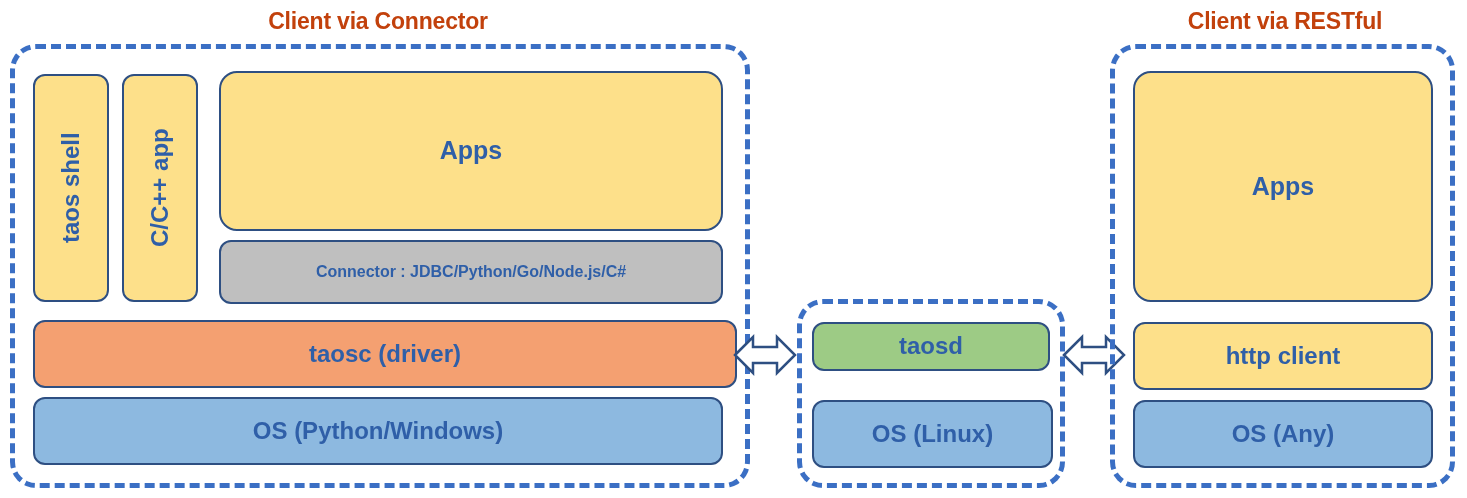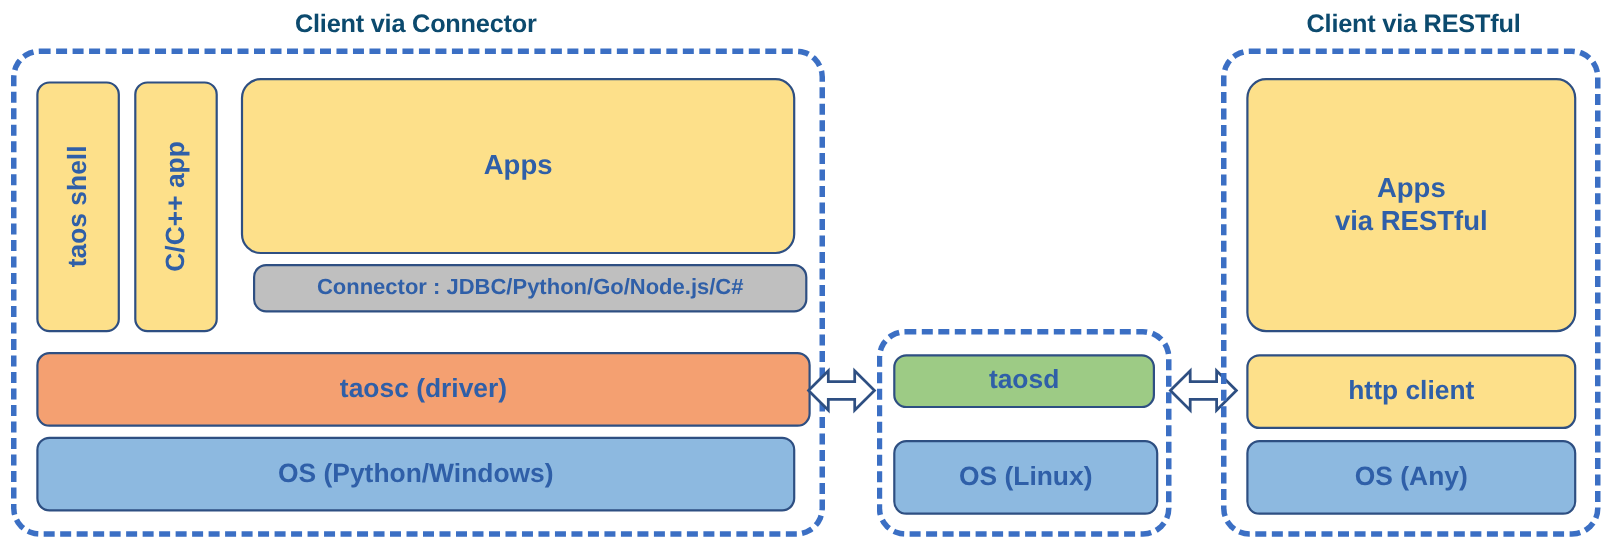--- a/index.html
+++ b/index.html
@@ -16,21 +16,21 @@
     height: 498px;
     background: #ffffff;
     overflow: hidden;
   }
 
   
   .section-title {
     position: absolute;
     font-size: 23px;
     font-weight: bold;
-    color: #0c4a6e;
+    color: #c2410c;
     text-align: center;
     white-space: nowrap;
     letter-spacing: -0.2px;
   }
 
   
   .group {
     position: absolute;
     border: 5px dashed #3B6FC4;
     border-radius: 26px;
@@ -81,21 +81,21 @@
   <div class="section-title" style="left:1105px; top:8px; width:360px;">Client via RESTful</div>
 
   <div class="group" style="left:10px; top:44px; width:740px; height:444px;"></div>
 
   <div class="block fill-yellow vertical" style="left:33px; top:74px; width:76px; height:228px; font-size:24px;">taos shell</div>
 
   <div class="block fill-yellow vertical" style="left:122px; top:74px; width:76px; height:228px; font-size:24px;">C/C++ app</div>
 
   <div class="block fill-yellow big-radius" style="left:219px; top:71px; width:504px; height:160px; font-size:25px;">Apps</div>
 
-  <div class="block fill-gray" style="left:219px; top:240px; width:504px; height:44px; font-size:20px;margin-left:11px;">Connector : JDBC/Python/Go/Node.js/C#</div>
+  <div class="block fill-gray" style="left:219px; top:240px; width:504px; height:64px; font-size:16px;">Connector : JDBC/Python/Go/Node.js/C#</div>
 
   <div class="block fill-orange" style="left:33px; top:320px; width:704px; height:68px; font-size:24px;">taosc (driver)</div>
 
   <div class="block fill-blue" style="left:33px; top:397px; width:690px; height:68px; font-size:24px;">OS (Python/Windows)</div>
 
   <div class="arrow" style="left:733px; top:325px;">
     <svg width="64" height="60" viewBox="0 0 64 60">
       <polygon points="2,30 20,12 20,22 44,22 44,12 62,30 44,48 44,38 20,38 20,48" fill="#ffffff" stroke="#2E4F82" stroke-width="2.5" stroke-linejoin="miter"></polygon>
     </svg>
   </div>
@@ -109,20 +109,19 @@
   <div class="arrow" style="left:1062px; top:325px;">
     <svg width="64" height="60" viewBox="0 0 64 60">
       <polygon points="2,30 20,12 20,22 44,22 44,12 62,30 44,48 44,38 20,38 20,48" fill="#ffffff" stroke="#2E4F82" stroke-width="2.5" stroke-linejoin="miter"></polygon>
     </svg>
   </div>
 
   <div class="group" style="left:1110px; top:44px; width:345px; height:444px;"></div>
 
   <div class="block fill-yellow big-radius" style="left:1133px; top:71px; width:300px; height:231px; font-size:25px; flex-direction:column;">
     <span>Apps</span>
-    <span>via RESTful</span>
   </div>
 
   <div class="block fill-yellow" style="left:1133px; top:322px; width:300px; height:68px; font-size:24px;">http client</div>
 
   <div class="block fill-blue" style="left:1133px; top:400px; width:300px; height:68px; font-size:24px;">OS (Any)</div>
 
 </div>
 
 </body></html>

